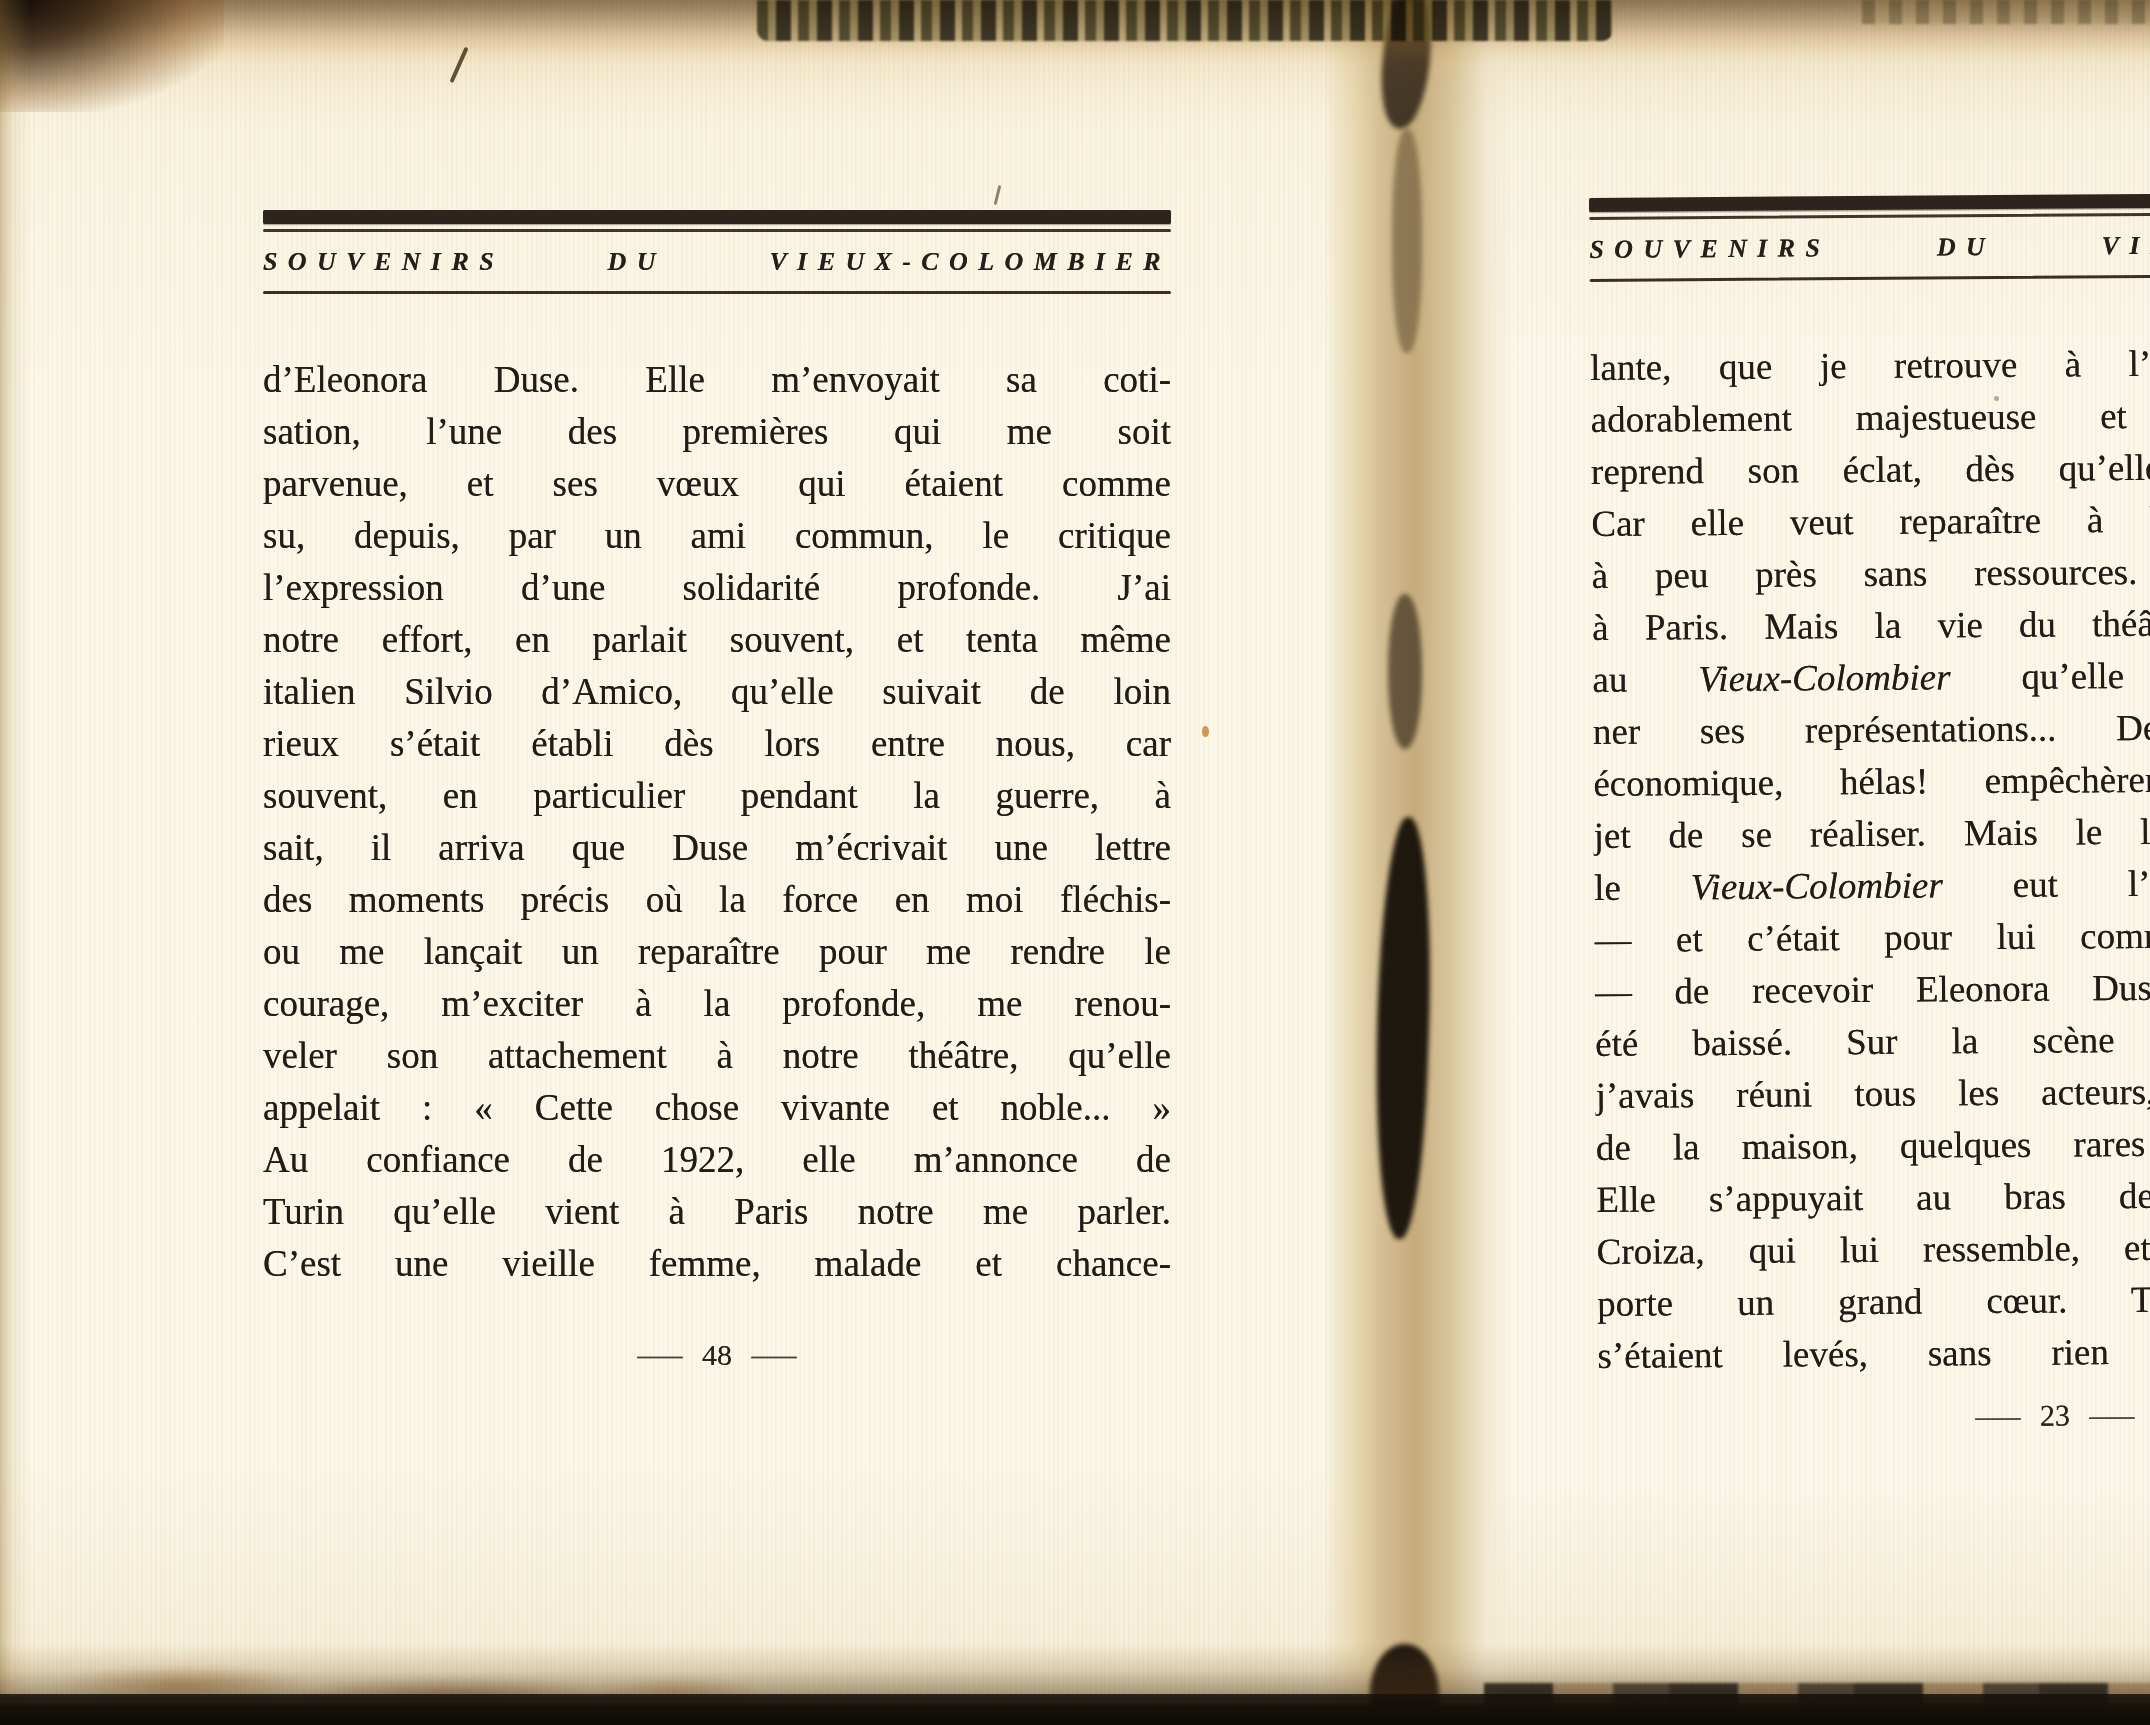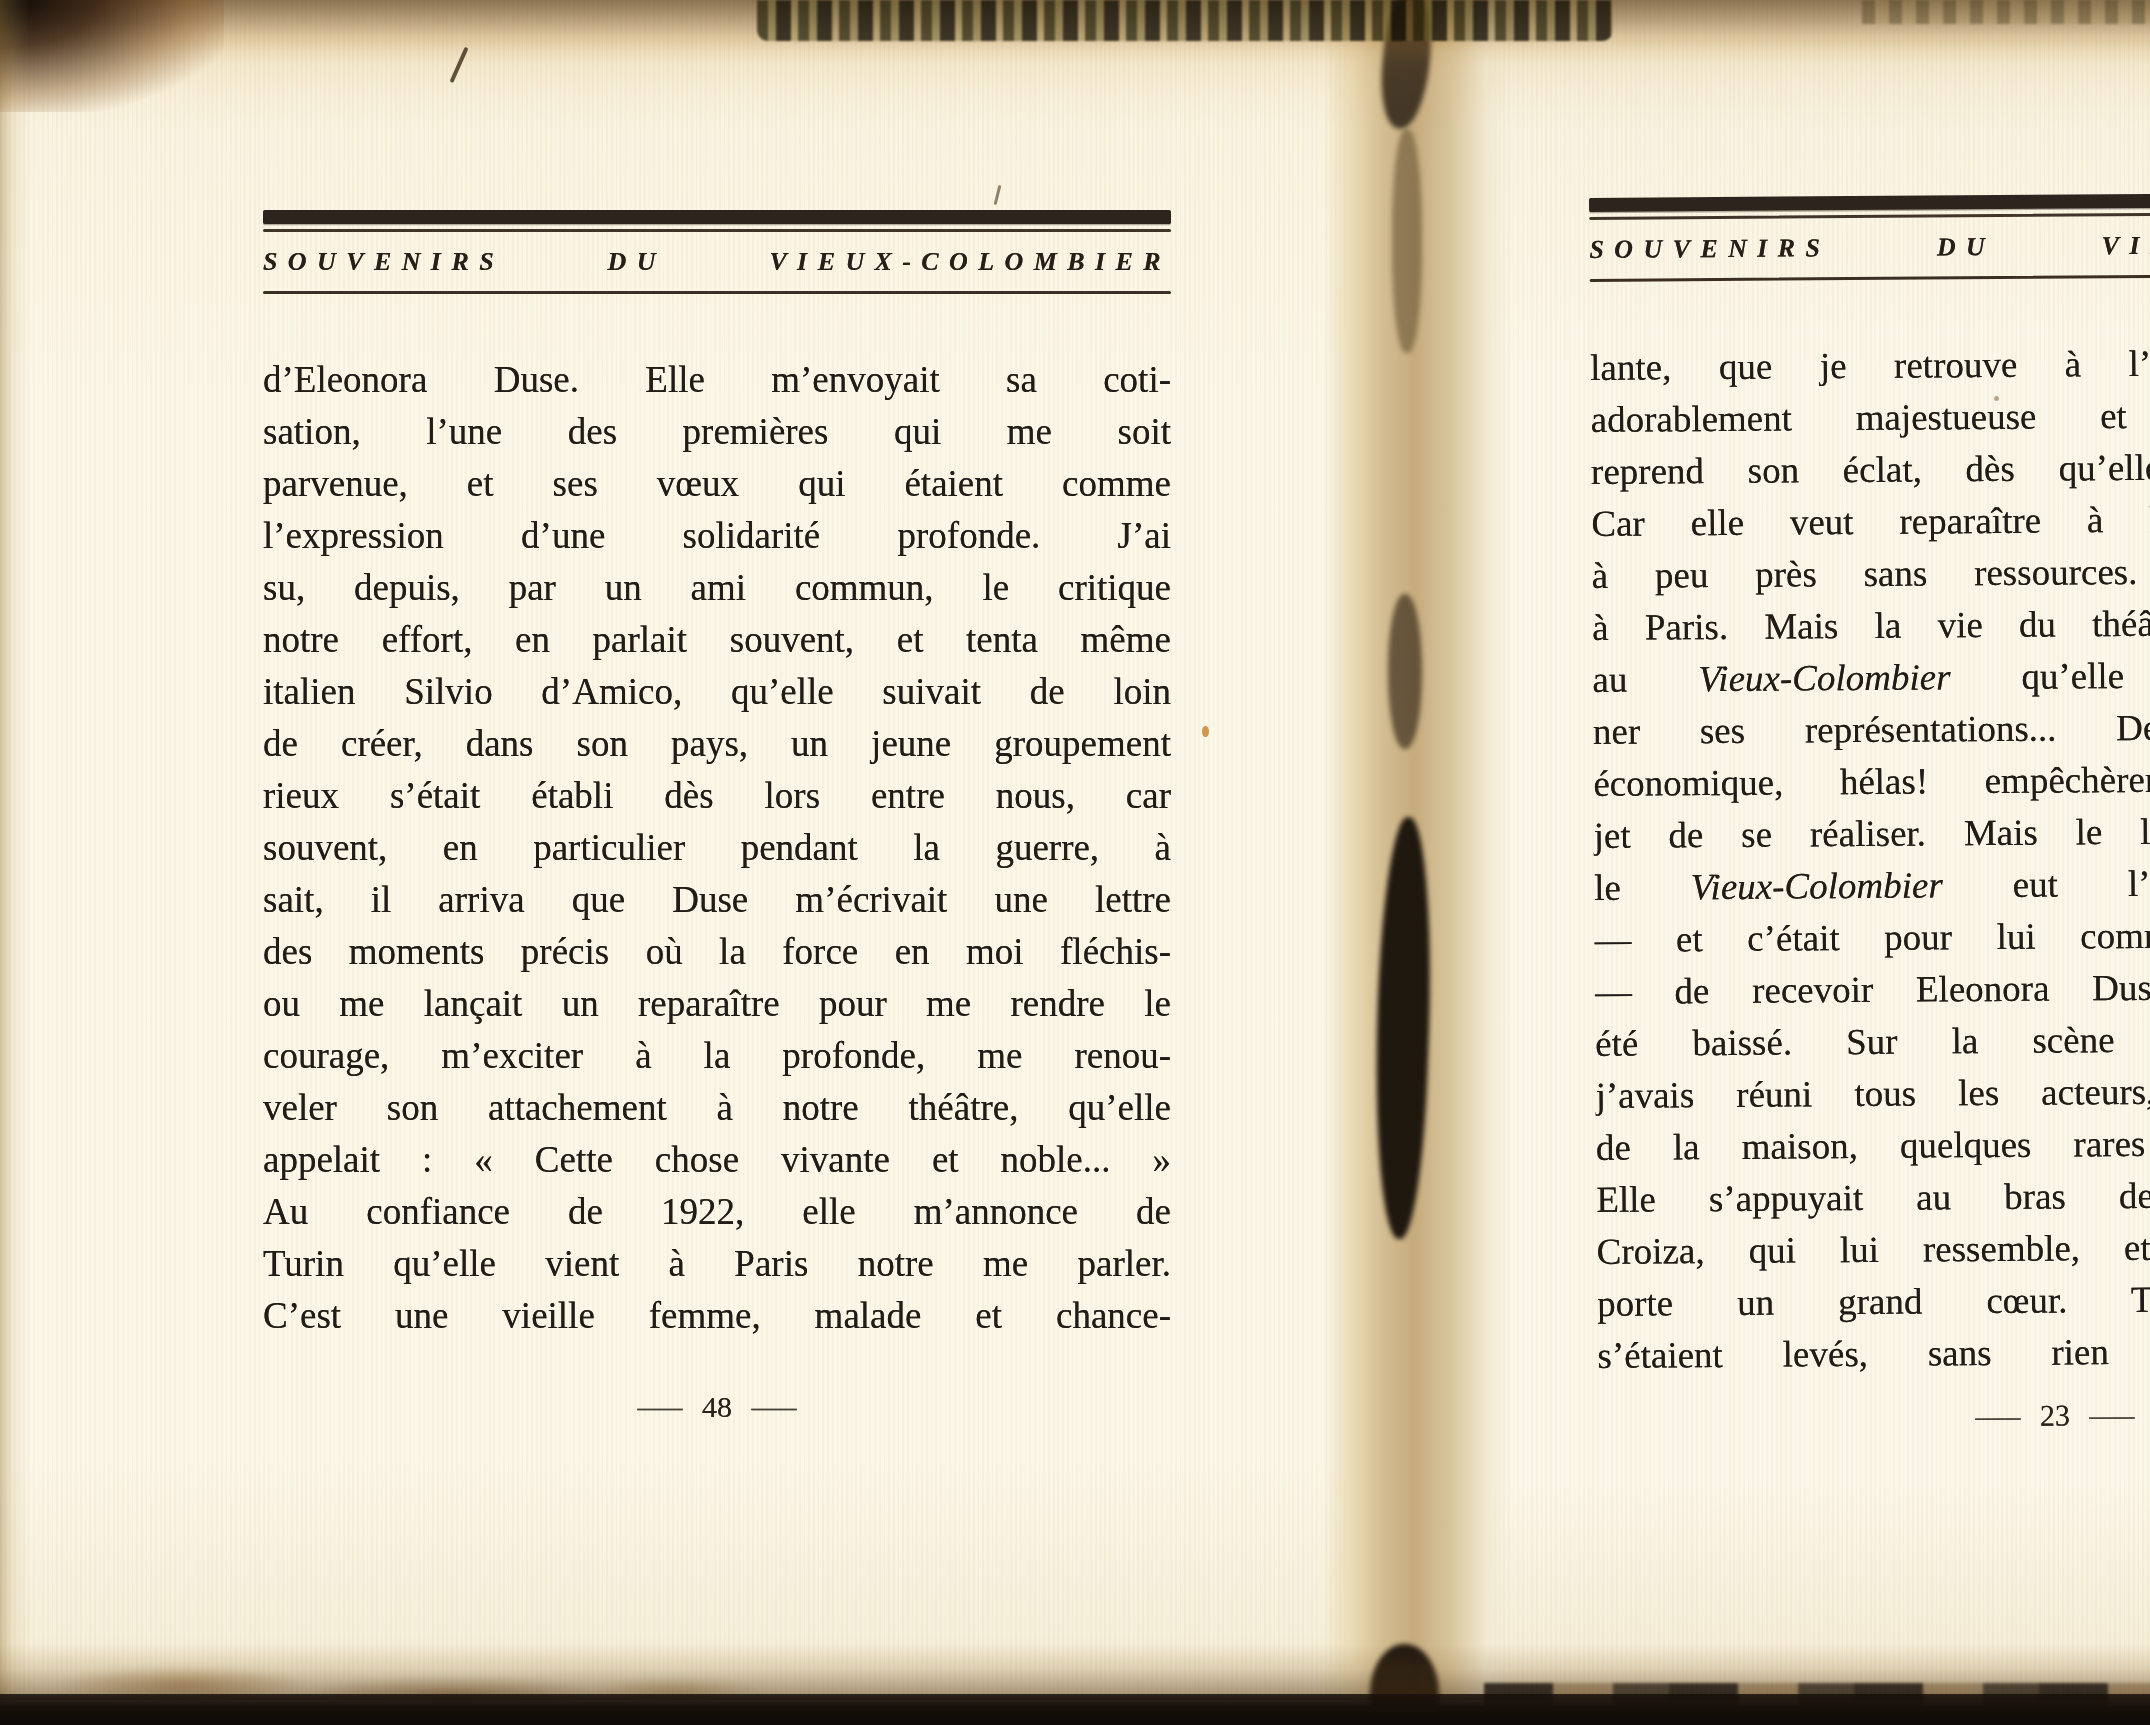--- a/index.html
+++ b/index.html
@@ -115,25 +115,24 @@
 
   <div class="content content-left">
     <div class="rule-thick"></div>
     <div class="rule-thin"></div>
     <div class="running-title">SOUVENIRS DU VIEUX-COLOMBIER</div>
     <div class="rule-under"></div>
     <div class="body-text">
         <div class="line"><span>d’Eleonora Duse. Elle m’envoyait sa coti-</span></div>
         <div class="line"><span>sation, l’une des premières qui me soit</span></div>
         <div class="line"><span>parvenue, et ses vœux qui étaient comme</span></div>
+        <div class="line"><span>su, depuis, par un ami commun, le critique</span></div>
         <div class="line"><span>l’expression d’une solidarité profonde. J’ai</span></div>
-        <div class="line"><span>su, depuis, par un ami commun, le critique</span></div>
         <div class="line"><span>notre effort, en parlait souvent, et tenta même</span></div>
         <div class="line"><span>italien Silvio d’Amico, qu’elle suivait de loin</span></div>
-        <div class="line"><span>de créer, dans son pays, un jeune groupement</span></div>
         <div class="line"><span>rieux s’était établi dès lors entre nous, car</span></div>
         <div class="line"><span>souvent, en particulier pendant la guerre, à</span></div>
         <div class="line"><span>sait, il arriva que Duse m’écrivait une lettre</span></div>
         <div class="line"><span>des moments précis où la force en moi fléchis-</span></div>
         <div class="line"><span>ou me lançait un reparaître pour me rendre le</span></div>
         <div class="line"><span>courage, m’exciter à la profonde, me renou-</span></div>
         <div class="line"><span>veler son attachement à notre théâtre, qu’elle</span></div>
         <div class="line"><span>appelait : « Cette chose vivante et noble... »</span></div>
         <div class="line"><span>Au confiance de 1922, elle m’annonce de</span></div>
         <div class="line"><span>Turin qu’elle vient à Paris notre me parler.</span></div>

